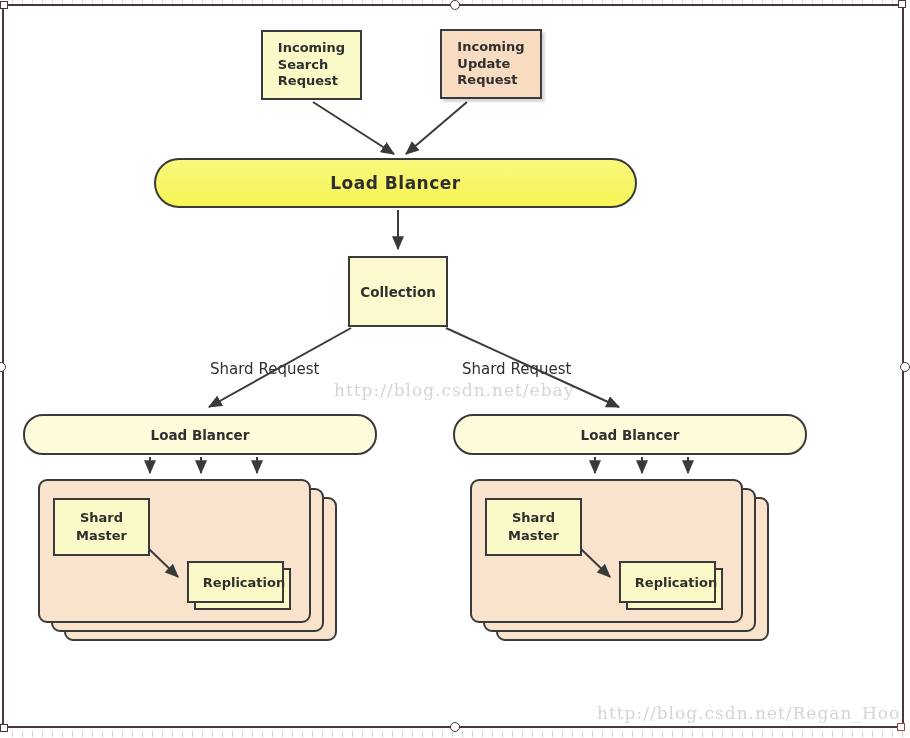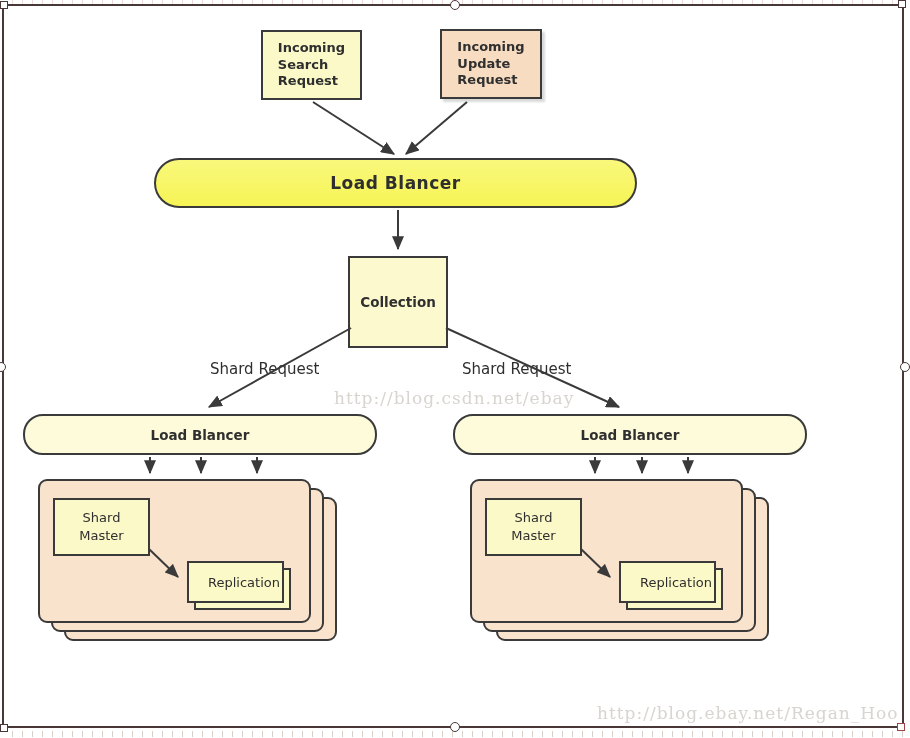--- a/index.html
+++ b/index.html
@@ -37,66 +37,66 @@
     white-space:pre-line;z-index:10;
   }
   .box-search{left:261px;top:30px;width:101px;height:70px;background:var(--light-yellow,#fbf9c8);font-size:13px;line-height:1.3;}
   .box-update{left:440px;top:29px;width:102px;height:70px;background:var(--peach,#f8dcc2);font-size:13px;line-height:1.3;
     box-shadow:3px 3px 2px rgba(0,0,0,0.15);}
   .pill-main{
     left:154px;top:158px;width:483px;height:50px;border-radius:25px;
     background:linear-gradient(#f9f87c,var(--bright-yellow,#f6f455));
     font-size:17px;letter-spacing:.5px;
   }
-  .box-collection{left:348px;top:256px;width:100px;height:92px;background:var(--pale-yellow2,#fcf9ce);font-size:13.5px;}
+  .box-collection{left:348px;top:256px;width:100px;height:71px;background:var(--pale-yellow2,#fcf9ce);font-size:13.5px;}
   .pill-small{
     width:354px;height:41px;border-radius:20px;top:414px;
     background:var(--pale-yellow,#fdfbda);font-size:13.5px;
   }
   .pill-left{left:23px;}
   .pill-right{left:453px;}
   .card{
     position:absolute;width:273px;height:144px;border:2px solid var(--line,#3a3a3a);
     border-radius:9px;background:var(--card-peach,#fae3cd);box-sizing:border-box;
   }
   .inner-box{
     position:absolute;box-sizing:border-box;border:2px solid var(--line,#3a3a3a);
-    background:var(--light-yellow,#fbf9c8);color:#2f2f2f;font-weight:normal;text-align:center;
+    background:var(--light-yellow,#fbf9c8);color:#2f2f2f;font-weight:bold;text-align:center;
     display:flex;align-items:center;justify-content:center;white-space:pre-line;
   }
   .shard-master{width:97px;height:58px;font-size:13px;line-height:1.35;}
   .replication{width:97px;height:42px;font-size:13px;padding-left:17px;}
   .edge-label{
     position:absolute;z-index:12;color:#2f2f2f;font-weight:normal;font-size:15px;white-space:nowrap;
   }
   .watermark{
     position:absolute;font-family:"DejaVu Serif",serif;color:#d8d4cf;
     font-size:17px;letter-spacing:1px;white-space:nowrap;
   }
-  .wm-mid{left:334px;top:372px;z-index:5;margin-top:16px;}
+  .wm-mid{left:334px;top:364px;z-index:5;margin-top:16px;}
   .wm-bottom{left:597px;top:703px;z-index:5;}
   svg.wires{position:absolute;left:0;top:0;z-index:20;pointer-events:none;}
 </style>
 </head>
 <body>
 
 <div class="ticks-top"></div>
 <div class="ticks-bottom"></div>
 <div class="frame"></div>
 <div class="handle-sq" style="left:0;top:1px;"></div>
 <div class="handle-sq" style="left:898px;top:0;"></div>
 <div class="handle-sq" style="left:0;top:724px;"></div>
 <div class="handle-sq red" style="left:897px;top:723px;"></div>
 <div class="handle-ci" style="left:450px;top:0;"></div>
 <div class="handle-ci" style="left:450px;top:722px;"></div>
 <div class="handle-ci" style="left:-4px;top:362px;"></div>
 <div class="handle-ci" style="left:900px;top:362px;"></div>
 
 <div class="watermark wm-mid">http://blog.csdn.net/ebay</div>
-<div class="watermark wm-bottom">http://blog.ebay.net/Regan_Hoo</div>
+<div class="watermark wm-bottom">http://blog.csdn.net/Regan_Hoo</div>
 
 <div class="node box-search">Incoming
 Search
 Request</div>
 <div class="node box-update">Incoming
 Update
 Request</div>
 <div class="node pill-main">Load Blancer</div>
 <div class="node box-collection">Collection</div>
 

